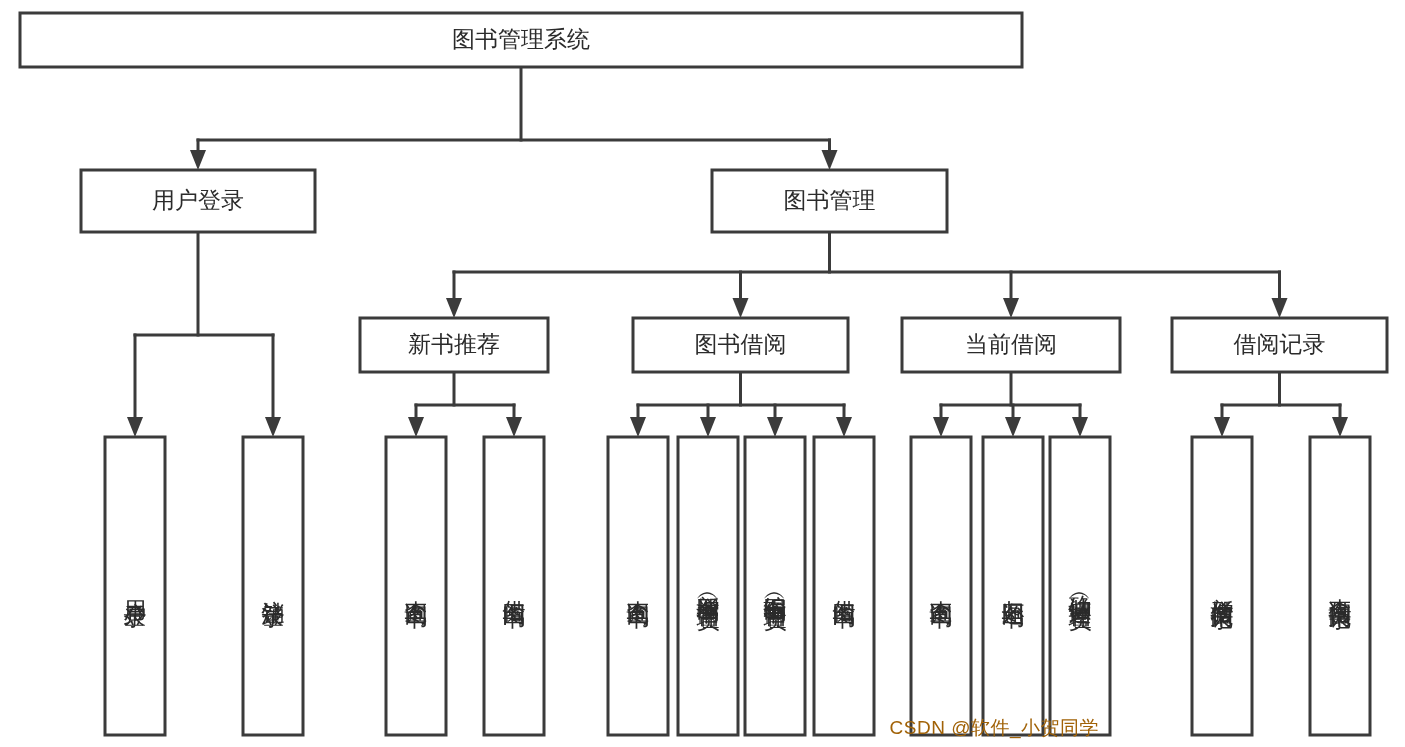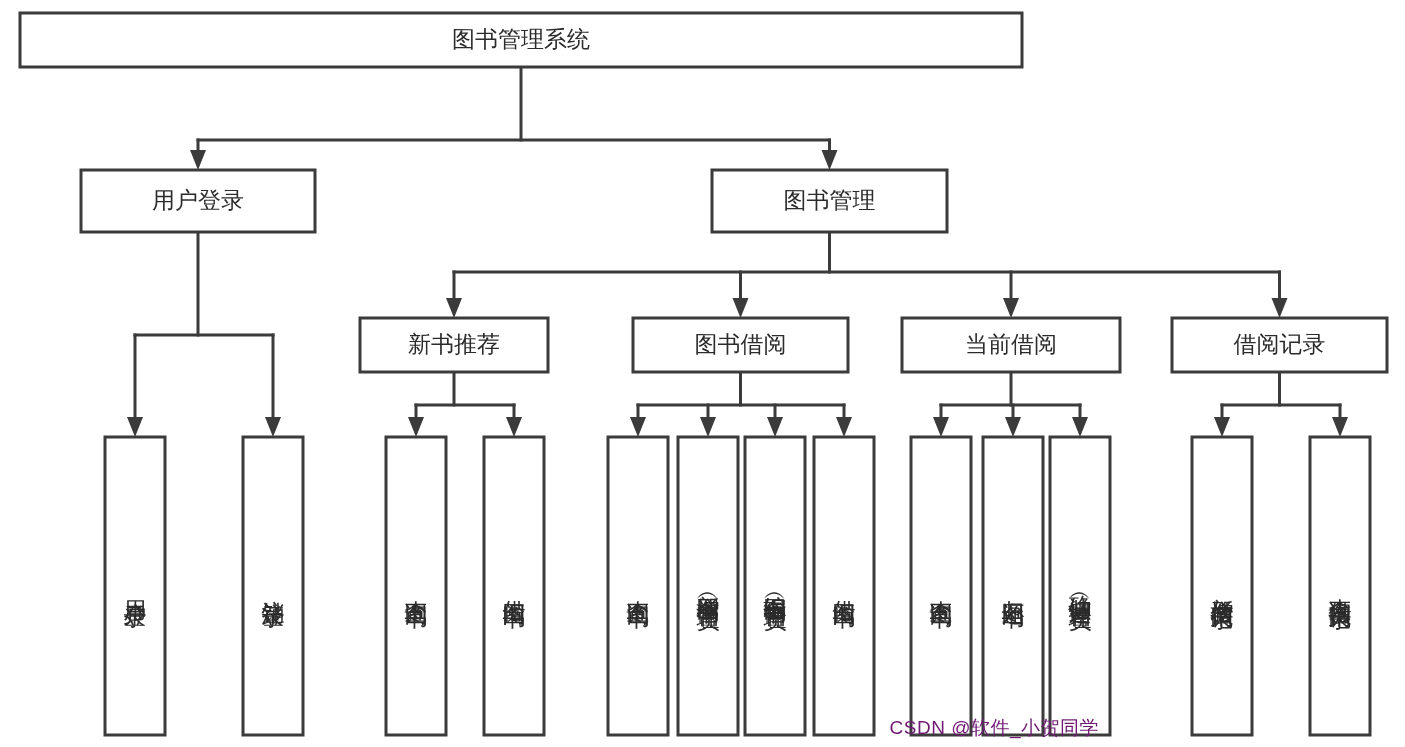--- a/index.html
+++ b/index.html
@@ -50,21 +50,21 @@
     color:#2b2b2b;
     white-space:nowrap;
     font-family:"Liberation Sans","DejaVu Sans",sans-serif;
   }
 
   .watermark{
     position:absolute;
     right:14px;
     bottom:6px;
     font-size:19px;
-    color:#701a75;
+    color:#a16207;
     font-family:"Liberation Sans","DejaVu Sans",sans-serif;
     white-space:nowrap;
     letter-spacing:0.5px;
   }
 </style>
 </head>
 <body>
 
 <div id="diagram-root">
   <svg id="tree-svg" viewBox="0 0 1405 747">

